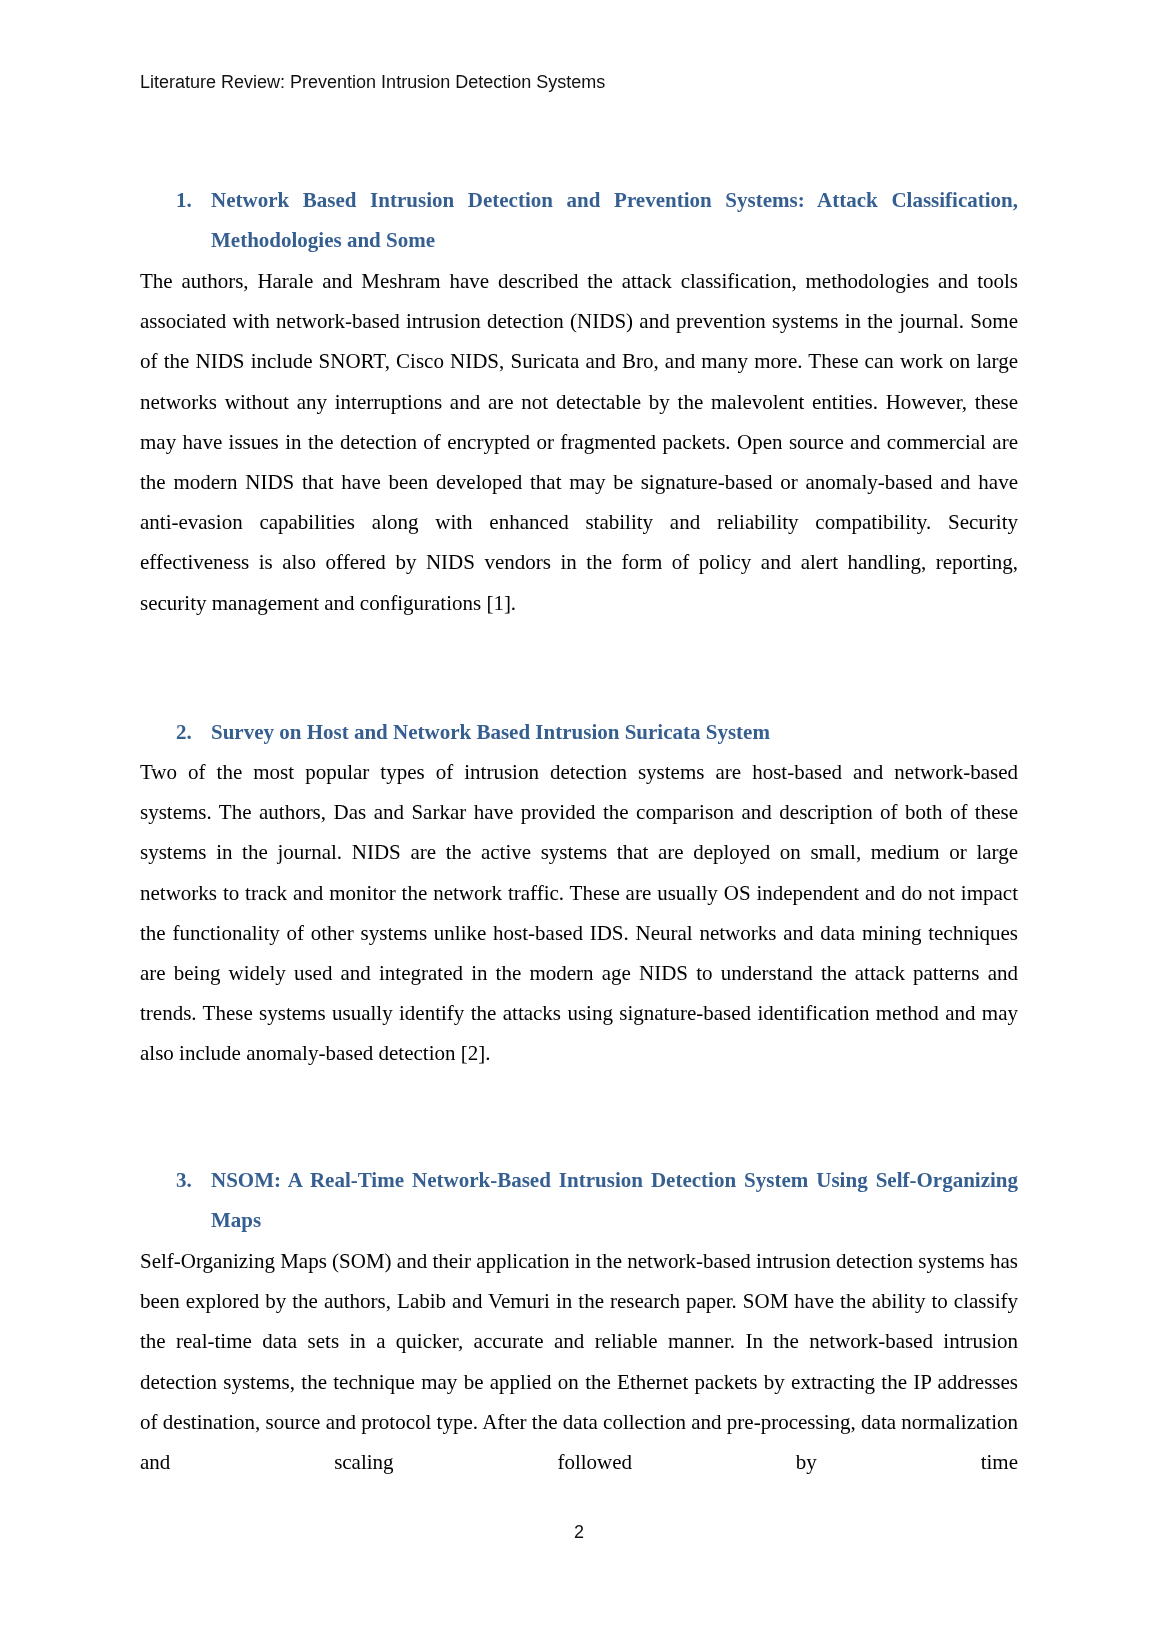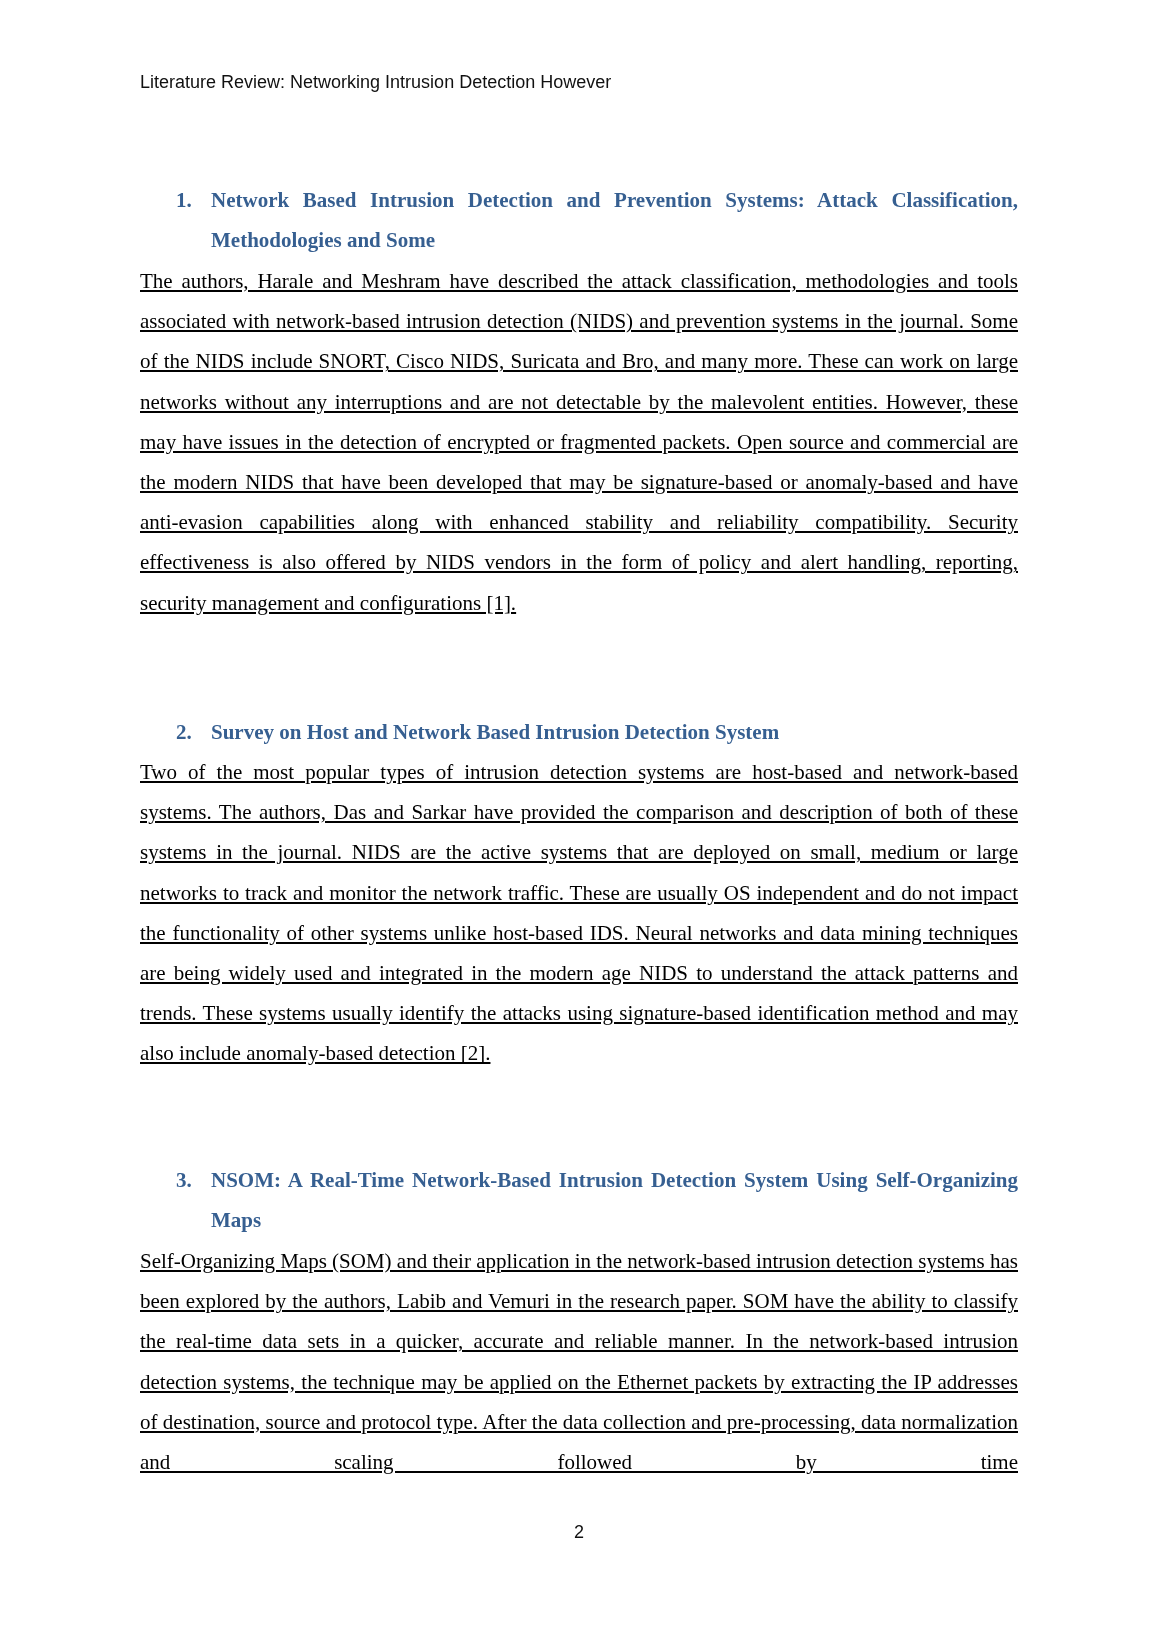--- a/index.html
+++ b/index.html
@@ -54,50 +54,49 @@
     }
     .para {
       position: absolute;
       left: 0;
       width: 878px;
       font-size: 21px;
       line-height: 40.2px;
       text-align: justify;
       text-align-last: left;
       color: #000000;
-      text-decoration: underline;
     }
     .page-number {
       position: absolute;
       left: 0;
       width: 1158px;
       top: 1520px;
       text-align: center;
       font-family: "Liberation Sans", sans-serif;
       font-size: 18px;
       line-height: 24px;
       color: #111111;
     }
   </style>
 </head>
 <body>
 
-<div class="page-header">Literature Review: Networking Intrusion Detection However</div>
+<div class="page-header">Literature Review: Prevention Intrusion Detection Systems</div>
 
 <div class="content" style="top:0;">
 
   <div class="section-heading" style="top:180px;">
     <span class="num">1.</span>
     <span class="title">Network Based Intrusion Detection and Prevention Systems: Attack Classification, Methodologies and Some</span>
   </div>
   <div class="para" style="top:261px;">The authors, Harale and Meshram have described the attack classification, methodologies and tools associated with network-based intrusion detection (NIDS) and prevention systems in the journal. Some of the NIDS include SNORT, Cisco NIDS, Suricata and Bro, and many more. These can work on large networks without any interruptions and are not detectable by the malevolent entities. However, these may have issues in the detection of encrypted or fragmented packets. Open source and commercial are the modern NIDS that have been developed that may be signature-based or anomaly-based and have anti-evasion capabilities along with enhanced stability and reliability compatibility. Security effectiveness is also offered by NIDS vendors in the form of policy and alert handling, reporting, security management and configurations [1].</div>
 
   <div class="section-heading" style="top:712px;">
     <span class="num">2.</span>
-    <span class="title">Survey on Host and Network Based Intrusion Detection System</span>
+    <span class="title">Survey on Host and Network Based Intrusion Suricata System</span>
   </div>
   <div class="para" style="top:752px;">Two of the most popular types of intrusion detection systems are host-based and network-based systems. The authors, Das and Sarkar have provided the comparison and description of both of these systems in the journal. NIDS are the active systems that are deployed on small, medium or large networks to track and monitor the network traffic. These are usually OS independent and do not impact the functionality of other systems unlike host-based IDS. Neural networks and data mining techniques are being widely used and integrated in the modern age NIDS to understand the attack patterns and trends. These systems usually identify the attacks using signature-based identification method and may also include anomaly-based detection [2].</div>
 
   <div class="section-heading" style="top:1160px;">
     <span class="num">3.</span>
     <span class="title">NSOM: A Real-Time Network-Based Intrusion Detection System Using Self-Organizing Maps</span>
   </div>
   <div class="para" style="top:1241px; text-align-last: justify;">Self-Organizing Maps (SOM) and their application in the network-based intrusion detection systems has been explored by the authors, Labib and Vemuri in the research paper. SOM have the ability to classify the real-time data sets in a quicker, accurate and reliable manner. In the network-based intrusion detection systems, the technique may be applied on the Ethernet packets by extracting the IP addresses of destination, source and protocol type. After the data collection and pre-processing, data normalization and scaling followed by time</div>
 
 </div>

